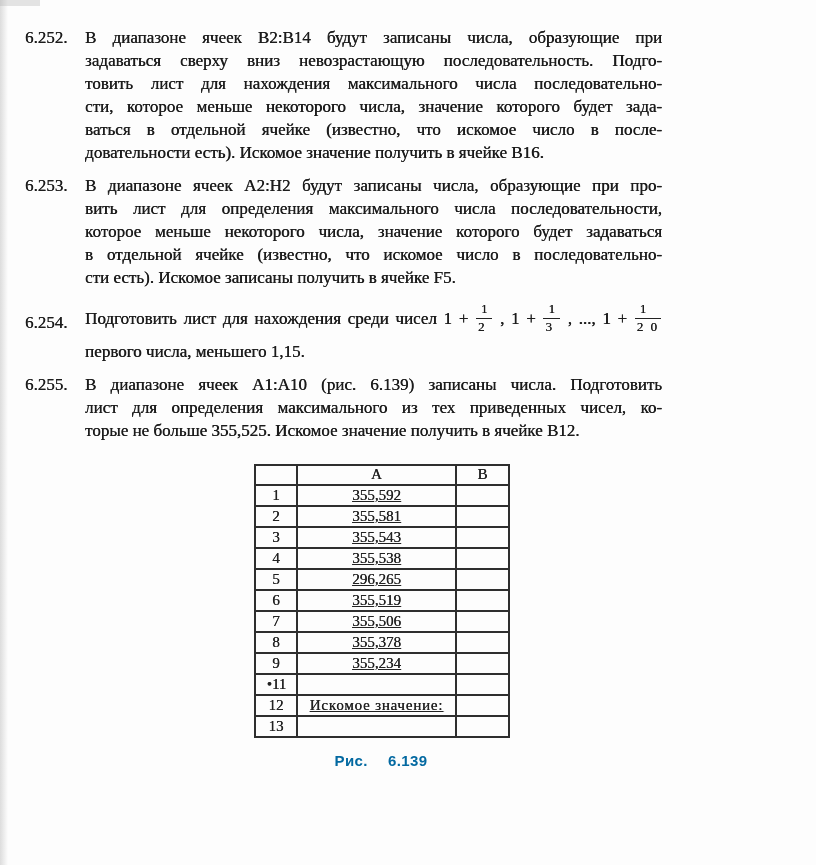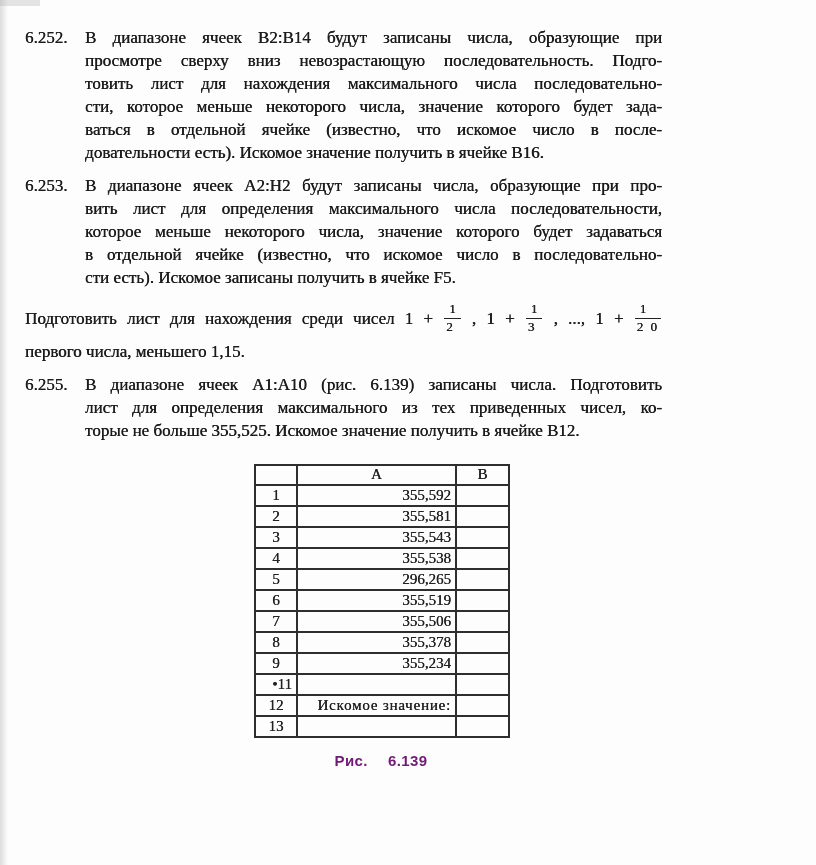--- a/index.html
+++ b/index.html
@@ -51,63 +51,64 @@
   }
   table.sheet col.c-n { width:42px; }
   table.sheet col.c-a { width:159px; }
   table.sheet col.c-b { width:53px; }
   table.sheet th, table.sheet td {
     border:2px solid #2e2e2e; height:21px; padding:0 4px; overflow:hidden;
     font-weight:400; white-space:nowrap;
   }
   table.sheet th { text-align:center; height:20px; }
   td.rn { text-align:center; }
-  td.rn.dotted { text-align:right; padding-left:5px; }
-  td.ca { text-align:right; padding-right:6px; }
+  td.rn.dotted { text-align:center; padding-left:5px; }
+  td.ca { text-align:center; padding-right:6px;text-decoration:underline; }
   td.ca.texty { letter-spacing:0.8px; }
   td.cb { }
 
   
   .caption {
     margin-top:14px; text-align:center;
     font-family:"Liberation Sans","DejaVu Sans",sans-serif;
-    font-weight:700; font-size:15px; letter-spacing:0.4px; color:#701a75;
+    font-weight:700; font-size:15px; letter-spacing:0.4px; color:#0369a1;
   }
   .caption .cap-num { margin-left:20px; }
 </style>
 </head>
 <body>
 
 <div class="page">
   <div class="scan-edge"></div>
   <div class="scan-smudge-top"></div>
 
   <div>
       <div class="exercise">
         <span class="ex-num">6.252.</span>
         <div class="ex-body">
           <div class="line"><span>В диапазоне ячеек </span><span class="b">B2:B14</span><span> будут записаны числа, образующие при</span></div>
-          <div class="line"><span>просмотре сверху вниз невозрастающую последовательность. Подго-</span></div>
+          <div class="line"><span>задаваться сверху вниз невозрастающую последовательность. Подго-</span></div>
           <div class="line"><span>товить лист для нахождения максимального числа последовательно-</span></div>
           <div class="line"><span>сти, которое меньше некоторого числа, значение которого будет зада-</span></div>
           <div class="line"><span>ваться в отдельной ячейке (известно, что искомое число в после-</span></div>
           <div class="line"><span>довательности есть). Искомое значение получить в ячейке </span><span class="b">B16.</span></div>
         </div>
       </div>
       <div class="exercise">
         <span class="ex-num">6.253.</span>
         <div class="ex-body">
           <div class="line"><span>В диапазоне ячеек </span><span class="b">A2:H2</span><span> будут записаны числа, образующие при про-</span></div>
           <div class="line"><span>вить лист для определения максимального числа последовательности,</span></div>
           <div class="line"><span>которое меньше некоторого числа, значение которого будет задаваться</span></div>
           <div class="line"><span>в отдельной ячейке (известно, что искомое число в последовательно-</span></div>
           <div class="line"><span>сти есть). Искомое записаны получить в ячейке </span><span class="b">F5.</span></div>
         </div>
       </div>
       <div class="exercise has-math">
+        <span class="ex-num">6.254.</span>
         <div class="ex-body">
           <div class="line math"><span>Подготовить лист для нахождения среди чисел  1 + </span><span class="frac"><span class="num">1</span><span class="den">2</span></span><span> ,  1 + </span><span class="frac"><span class="num">1</span><span class="den">3</span></span><span> , ...,  1 + </span><span class="frac"><span class="num">1</span><span class="den">2 0</span></span></div>
           <div class="line"><span>первого числа, меньшего 1,15.</span></div>
         </div>
       </div>
       <div class="exercise">
         <span class="ex-num">6.255.</span>
         <div class="ex-body">
           <div class="line"><span>В диапазоне ячеек </span><span class="b">A1:A10</span><span> (рис. 6.139) записаны числа. Подготовить</span></div>
           <div class="line"><span>лист для определения максимального из тех приведенных чисел, ко-</span></div>

